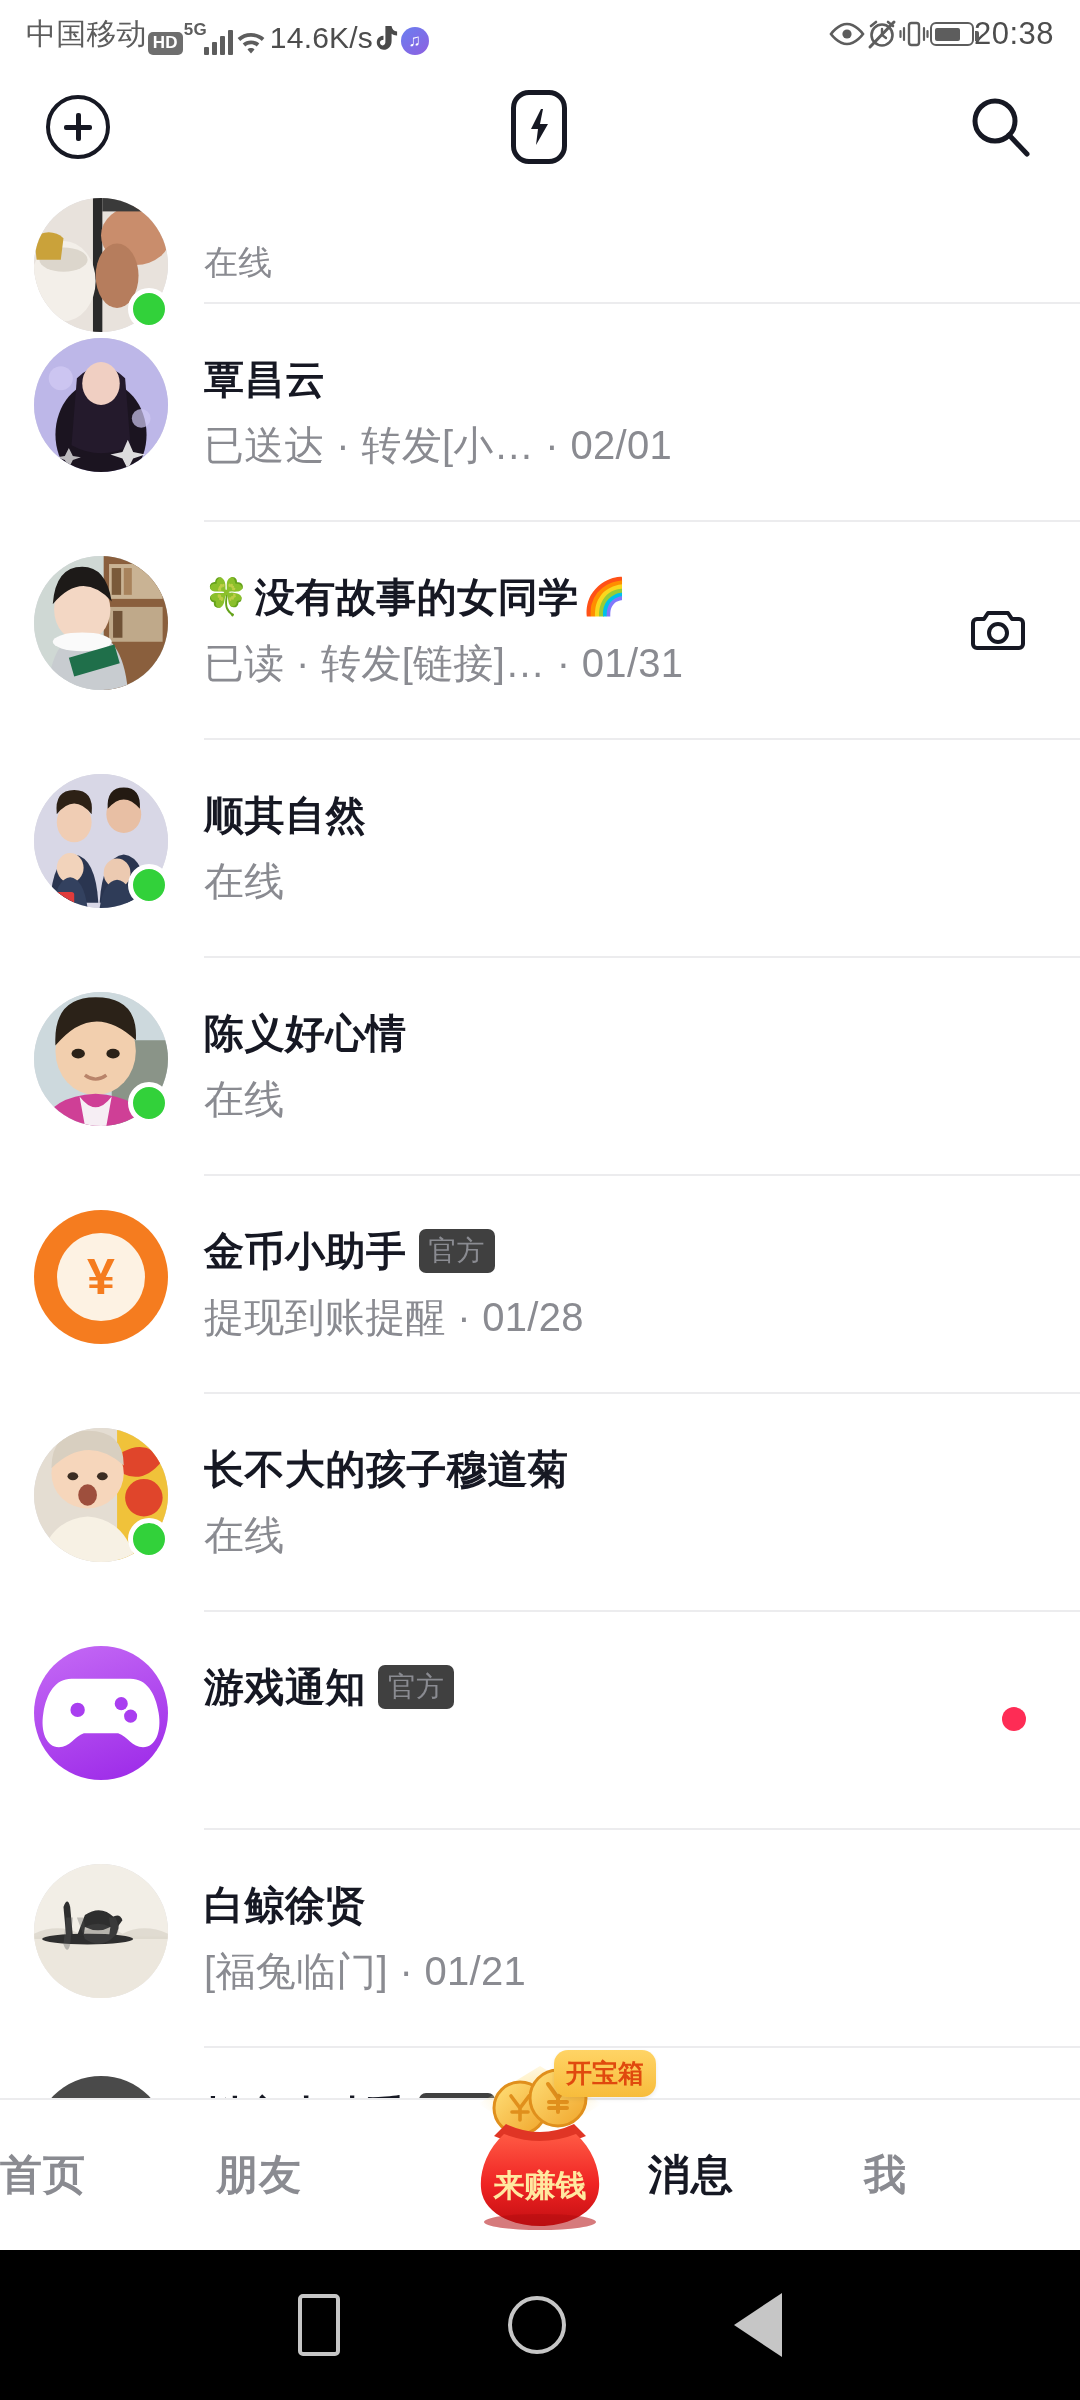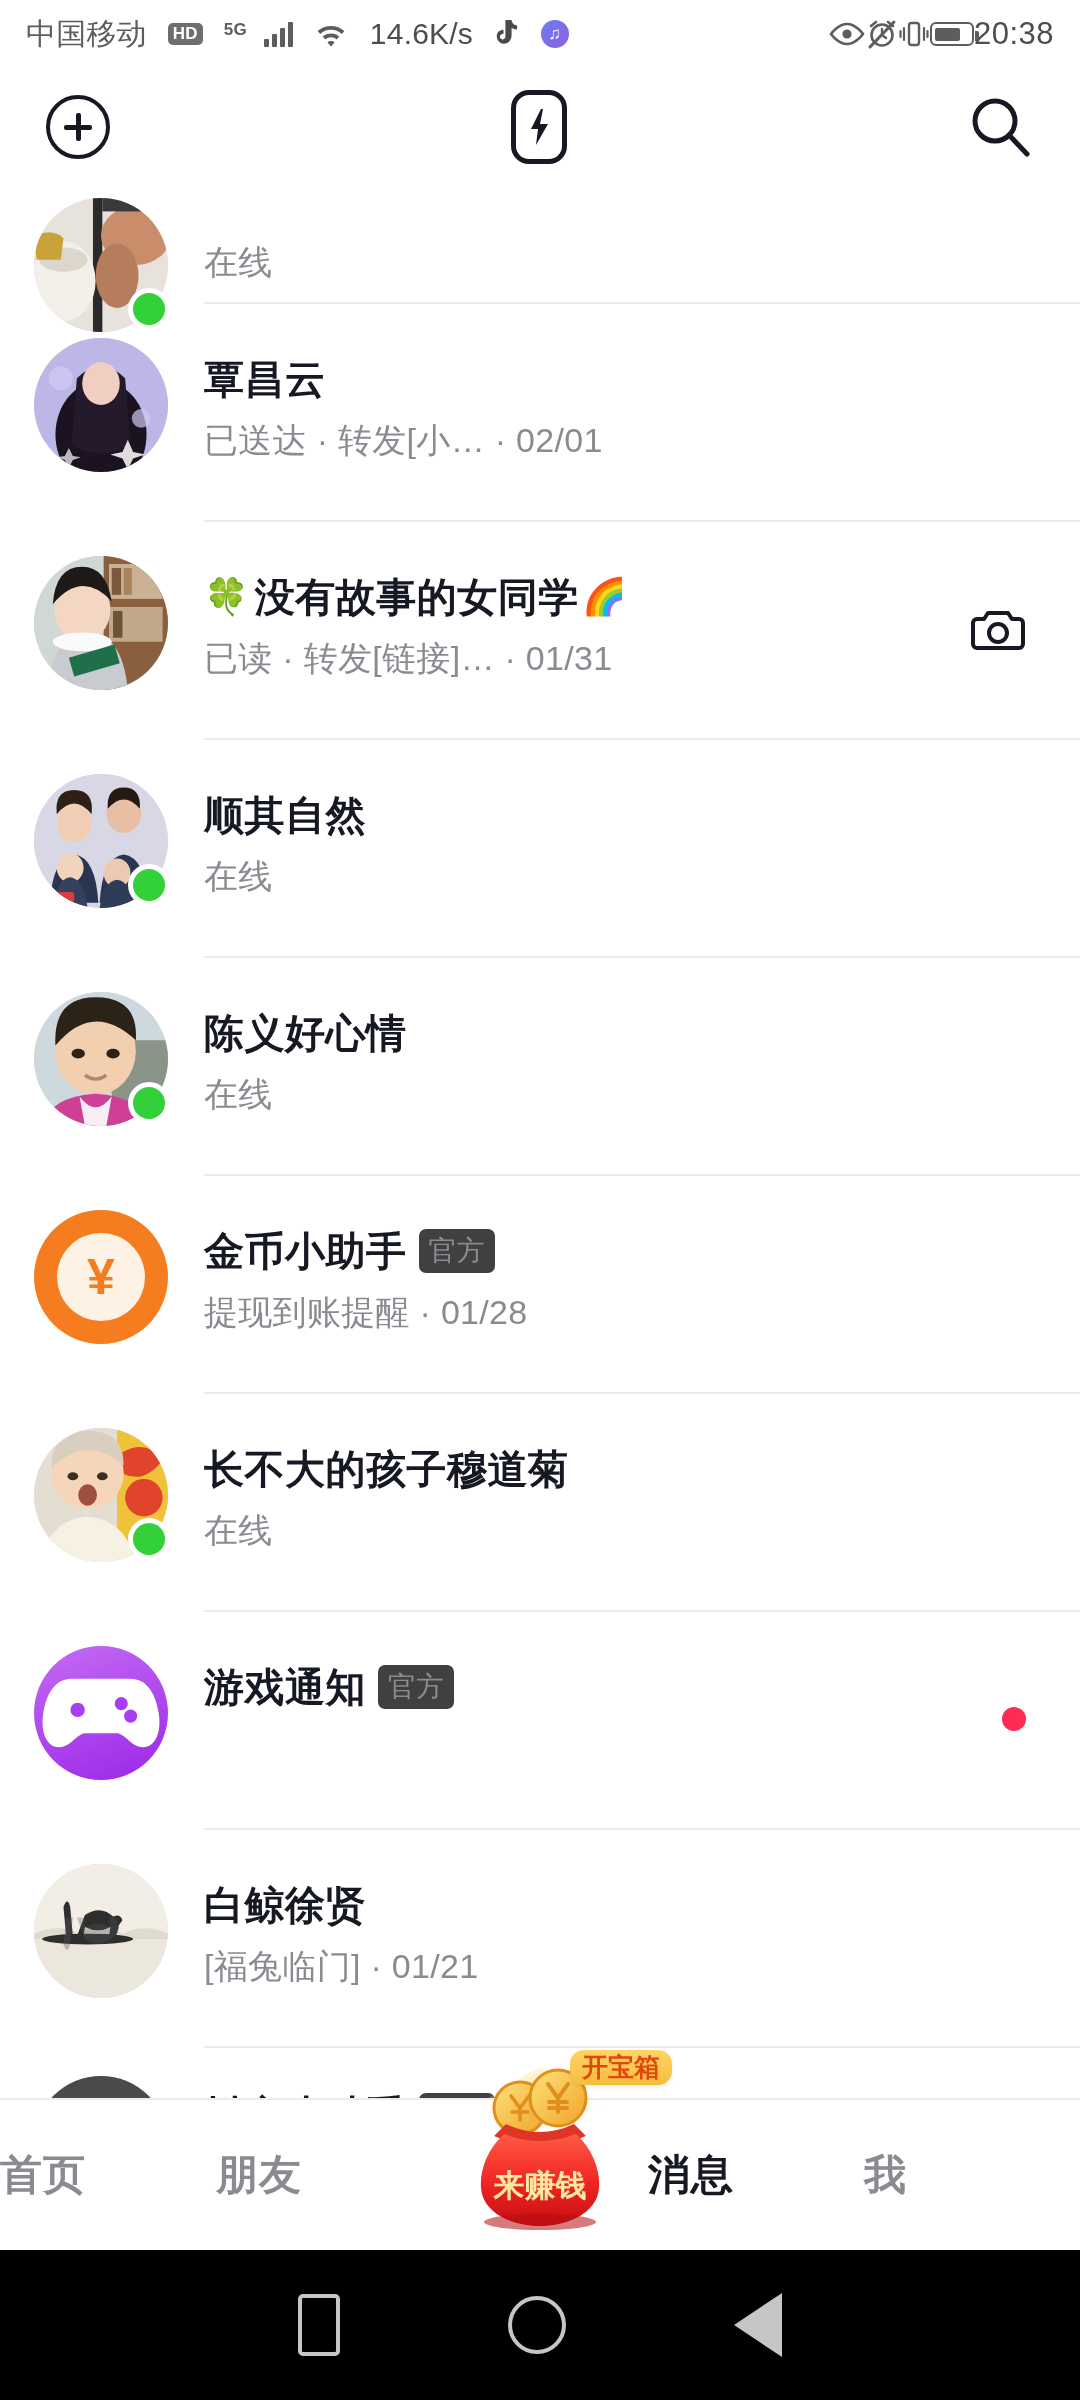--- a/index.html
+++ b/index.html
@@ -9,21 +9,21 @@
     background:#ffffff; overflow:hidden; position:relative;
   }
   .screen { width:1080px; height:2400px; position:relative; background:#fff; display:flex; flex-direction:column; }
 
   
   .statusbar {
     height:68px; flex:0 0 68px; background:#fff;
     display:flex; align-items:center; padding:0 26px;
     color:#5a5a5a; font-size:30px; letter-spacing:.2px;
   }
-  .sb-left { display:flex; align-items:center; gap:21px; }
+  .sb-left { display:flex; align-items:flex-end; gap:1px; }
   .sb-right { display:flex; align-items:center; margin-left:auto; }
   .carrier { font-size:30px; color:#5d5d5d; }
   .hd-badge {
     background:#6e6e6e; color:#fff; font-size:17px; font-weight:bold;
     border-radius:5px; padding:1px 5px; line-height:1.2;
   }
   .net-g { font-size:17px; color:#5d5d5d; align-self:flex-start; margin-top:6px; margin-right:-4px;font-weight:bold;}
   .bars { display:flex; align-items:flex-end; gap:3px; height:26px; }
   .bars i { display:block; width:5px; background:#5d5d5d; border-radius:1px; }
   .bars i:nth-child(1){height:8px;} .bars i:nth-child(2){height:13px;}
@@ -58,21 +58,21 @@
   .row.first .avatar-wrap { margin-top:0; margin-bottom:-30px; height:134px; }
   .avatar { width:134px; height:134px; border-radius:50%; overflow:hidden; position:relative; background:#dcdce2; }
   .avatar svg, .avatar .ph { width:100%; height:100%; display:block; }
   .online-dot { position:absolute; width:42px; height:42px; border-radius:50%; background:#32d13a; border:5px solid #fff; right:-2px; bottom:2px; }
   .rtext { flex:1 1 auto; margin-left:36px; padding-right:40px; padding-top:52px; min-width:0; position:relative; }
   .row.first .rtext { padding-top:0; padding-bottom:16px; }
   .divider { position:absolute; left:204px; right:0; top:0; height:2px; background:#ececee; }
   .name-line { display:flex; align-items:center; gap:12px; }
   .name { font-size:40px; font-weight:bold; color:#161823; white-space:nowrap; letter-spacing:.5px; line-height:1.25; }
   .badge-official { font-size:28px; color:#8a8b91; background:#404040; border-radius:7px; padding:3px 10px; line-height:1.35; font-weight:normal; flex:0 0 auto; }
-  .sub { font-size:34px; color:#8a8b91; margin-top:14px; white-space:nowrap; letter-spacing:.3px; }
+  .sub { font-size:40px; color:#8a8b91; margin-top:14px; white-space:nowrap; letter-spacing:.3px; }
   .row.first .sub { margin-top:0; font-size:34px; }
   .emoji { font-size:36px; line-height:1; }
   .row-right { position:absolute; right:54px; top:50%; transform:translateY(-50%); display:flex; align-items:center; }
   .unread-dot { width:24px; height:24px; border-radius:50%; background:#fe2c55; }
   .cam-ico { width:56px; height:56px; }
   .row.cut { height:96px; overflow:hidden; }
   .row.cut .avatar-wrap { margin-top:30px; }
   .row.cut .rtext { padding-top:44px; }
 
   
@@ -82,22 +82,22 @@
   .game-av { background:linear-gradient(160deg,#c56bf5 0%,#9b27e8 100%); display:flex; align-items:center; justify-content:center; }
   .dy-av { background:#4a4a4a; }
 
   
   .bottomnav { flex:0 0 152px; height:152px; background:#fff; border-top:2px solid #ececee;
     display:flex; align-items:center; position:relative; }
   .nav-item { flex:1 1 0; font-size:42px; font-weight:bold; color:#8a8b91; letter-spacing:1px; }
   .nav-item.active { color:#161823; }
   .nav-money { flex:1 1 0; position:relative; height:100%; }
   .moneybag { position:absolute; left:50%; transform:translateX(-50%); top:-54px; width:184px; height:184px; }
-  .treasure-badge { position:absolute; left:138px; top:-50px; background:linear-gradient(180deg,#ffd465,#f7bc3c);
-    color:#e0490e; font-size:26px; font-weight:bold; border-radius:14px; padding:0 12px;
+  .treasure-badge { position:absolute; left:122px; top:-50px; background:linear-gradient(180deg,#ffd465,#f7bc3c);
+    color:#e0490e; font-size:26px; font-weight:bold; border-radius:14px; padding:6px 12px;
     white-space:nowrap; box-shadow:0 2px 4px rgba(0,0,0,.08); }
 
   
   .androidnav { flex:0 0 150px; height:150px; background:#000; display:flex; align-items:center; justify-content:center; gap:168px; }
   .an-sq { width:42px; height:62px; border:4px solid #c6c6c6; border-radius:5px; }
   .an-ci { width:58px; height:58px; border:4px solid #c6c6c6; border-radius:50%; }
   .an-tr { width:0; height:0; border-top:32px solid transparent; border-bottom:32px solid transparent; border-right:48px solid #c6c6c6; }
 </style>
 </head>
 <body>

